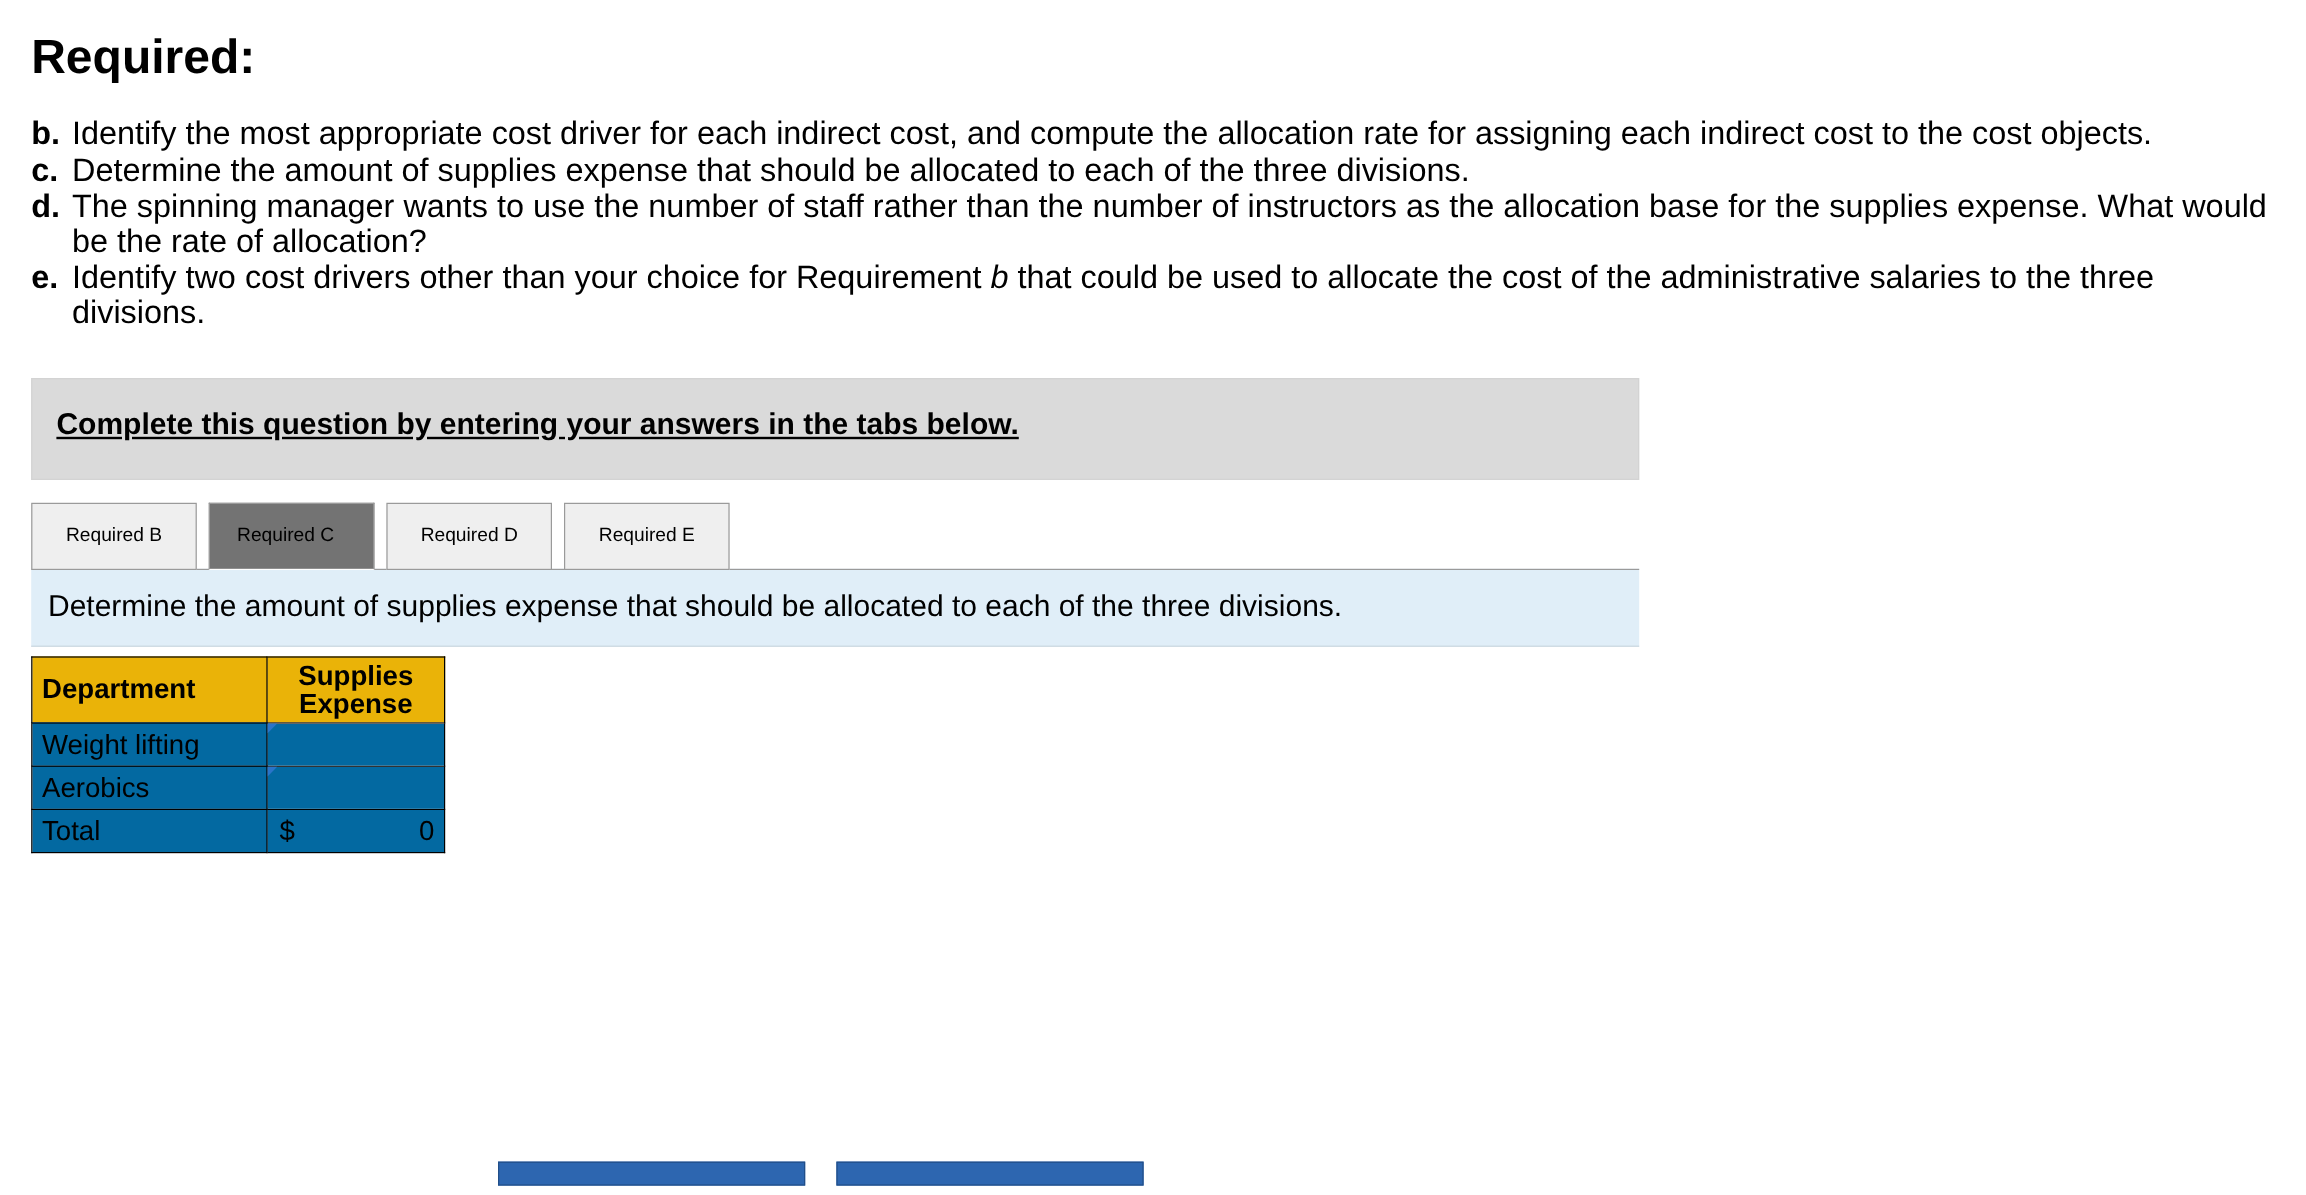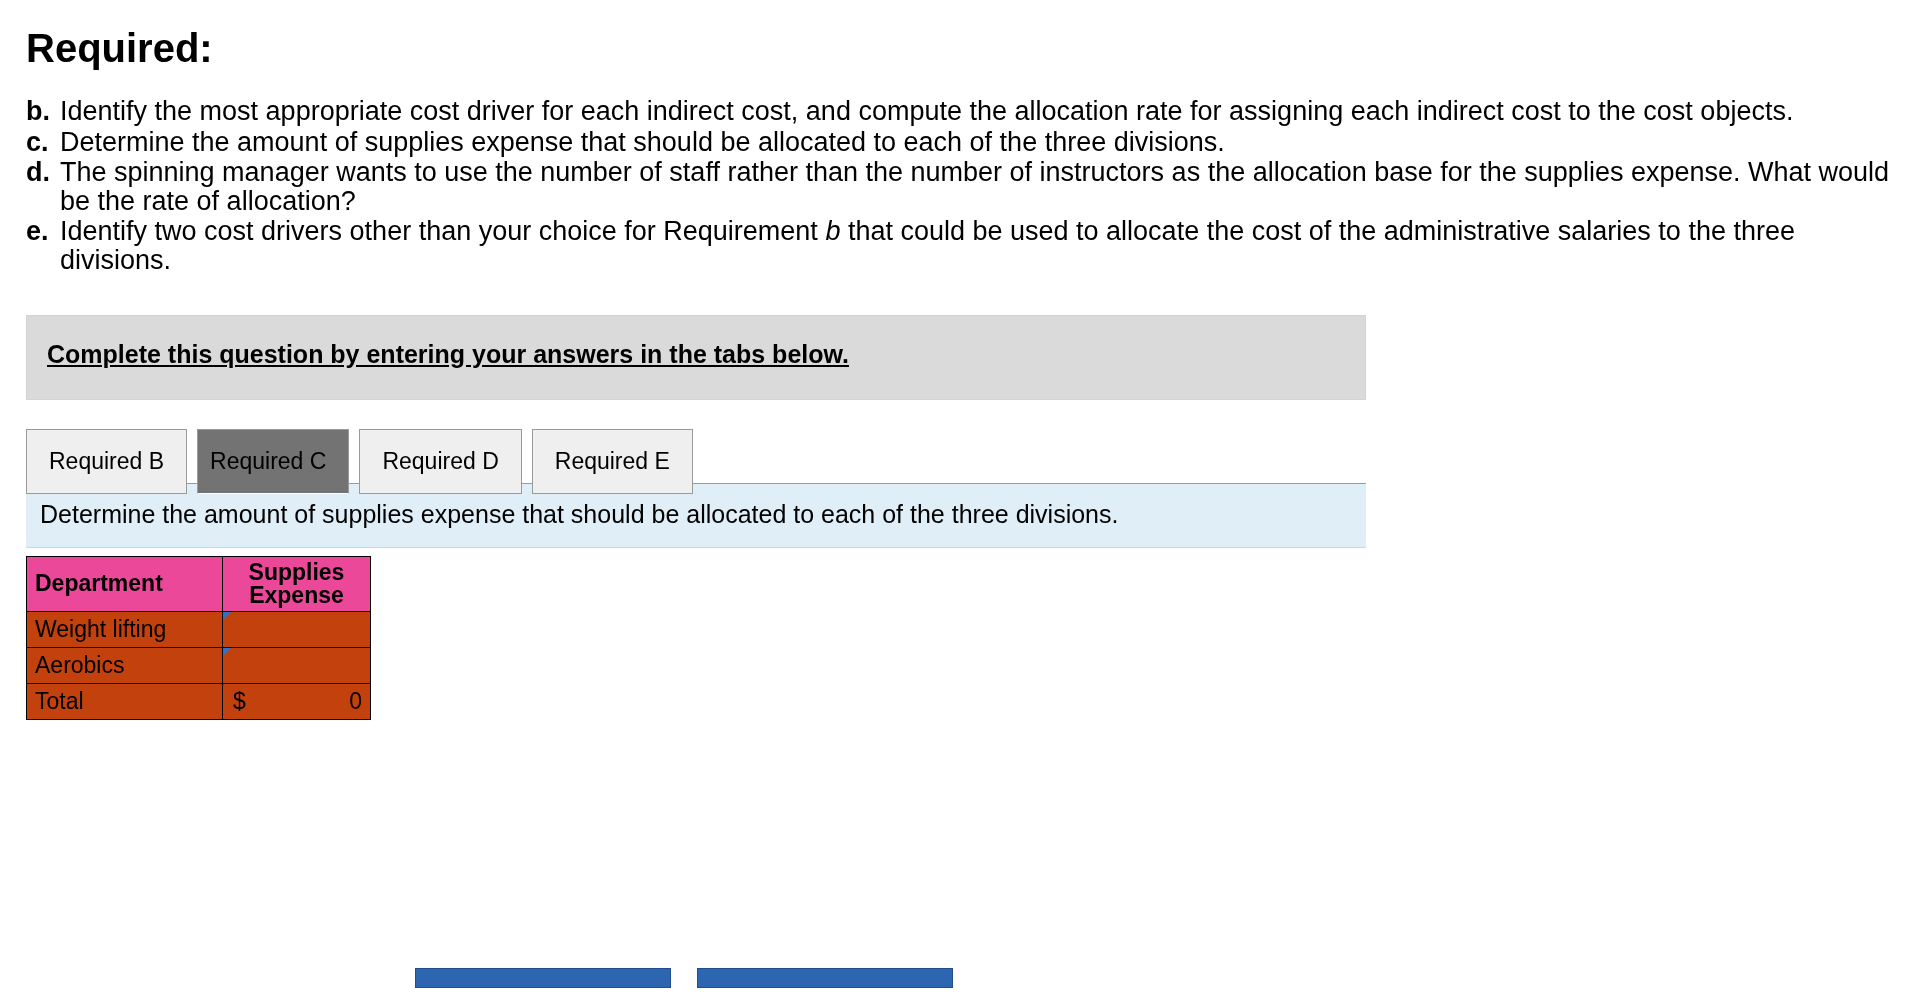--- a/index.html
+++ b/index.html
@@ -55,26 +55,26 @@
   .tabs-row {
     display: flex;
     gap: 10px;
     width: 1340px;
     margin-bottom: 0;
   }
   .tab {
     border: 1px solid #9a9a9a;
     background: #efefef;
     padding: 18px 22px;
-    font-size: 23px;
+    font-size: 16px;
     text-align: center;
     min-width: 138px;
     cursor: pointer;
     position: relative;
-    top: 11px;
+    top: 1px;
   }
   .tab.active {
     background: #737373;
     border-bottom: 1px solid #ffffff;
     padding-left: 12px;
   }
   .tab-panel {
     width: 1340px;
     background: #e0eef8;
     border-top: 1px solid #9a9a9a;
@@ -82,28 +82,28 @@
     padding: 16px 14px 18px 14px;
     font-size: 25px;
     margin-bottom: 8px;
   }
   .data-table {
     border-collapse: collapse;
     margin-top: 6px;
   }
   .data-table th, .data-table td {
     border: 1px solid #000;
-    background: #c2410c;
+    background: #0369a1;
     font-size: 23px;
     padding: 4px 8px;
     text-align: left;
     vertical-align: middle;
   }
   .data-table th {
-    background: #ec4899;
+    background: #eab308;
     font-weight: 700;
   }
   .data-table th.col-dept { width: 196px; }
   .data-table th.col-supp {
     width: 148px;
     text-align: center;
     line-height: 1.0;
   }
   .data-table td.input-cell {
     position: relative;

